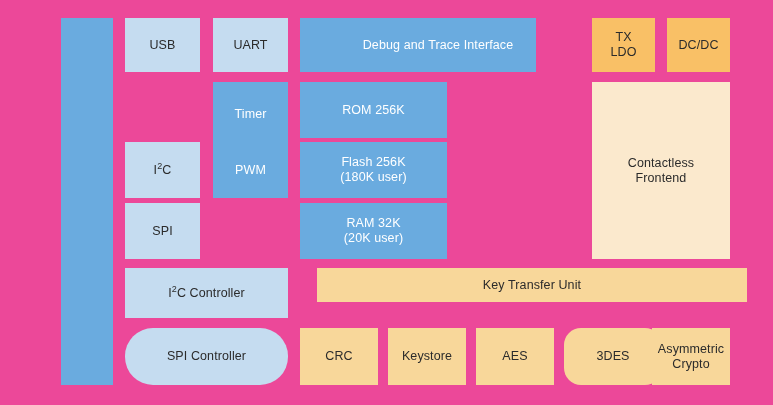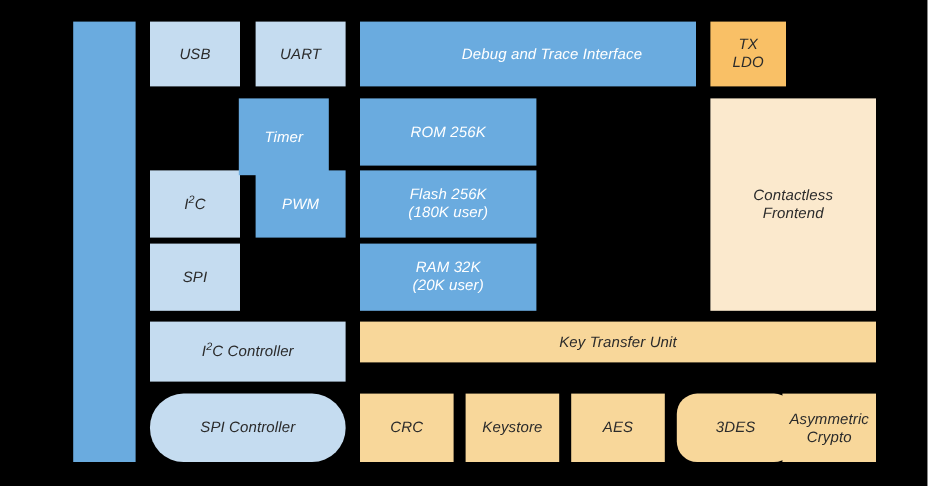--- a/index.html
+++ b/index.html
@@ -8,23 +8,22 @@
     background: #ffffff;
   }
   body {
     font-family: "Liberation Sans", sans-serif;
     -webkit-font-smoothing: antialiased;
   }
   #diagram {
     position: relative;
     width: 773px;
     height: 405px;
-    background: #000000;
+    background: #ec4899;
     overflow: hidden;
-    font-style: italic;
   }
   .blk {
     position: absolute;
     box-sizing: border-box;
     display: flex;
     align-items: center;
     justify-content: center;
     text-align: center;
     line-height: 1.18;
     font-size: 12.5px;
@@ -56,47 +55,48 @@
 
 
   <div class="blk c-blue-light" style="left:125px; top:142px; width:75px; height:56px;">
     <span class="lbl">I<span class="sup">2</span>C</span>
   </div>
 
   <div class="blk c-blue-light" style="left:125px; top:203px; width:75px; height:56px;">SPI</div>
 
   <div class="blk c-blue-light" style="left:213px; top:18px; width:75px; height:54px;">UART</div>
 
-  <div class="blk c-blue-mid" style="left:199px; top:82px; width:75px; height:64px;">Timer</div>
+  <div class="blk c-blue-mid" style="left:213px; top:82px; width:75px; height:64px;">Timer</div>
 
   <div class="blk c-blue-mid" style="left:213px; top:142px; width:75px; height:56px;">PWM</div>
 
-  <div class="blk c-blue-mid" style="left:300px; top:18px; width:280px; height:54px;padding-left:40px;">Debug and Trace Interface</div>
+  <div class="blk c-blue-mid" style="left:300px; top:18px; width:236px; height:54px;padding-left:40px;">Debug and Trace Interface</div>
 
   <div class="blk c-blue-mid" style="left:300px; top:82px; width:147px; height:56px;">ROM 256K</div>
 
   <div class="blk c-blue-mid" style="left:300px; top:142px; width:147px; height:56px;">Flash 256K
 (180K user)</div>
 
   <div class="blk c-blue-mid" style="left:300px; top:203px; width:147px; height:56px;">RAM 32K
 (20K user)</div>
 
 
   <div class="blk c-orange" style="left:592px; top:18px; width:63px; height:54px;">TX
 LDO</div>
 
+  <div class="blk c-orange" style="left:667px; top:18px; width:63px; height:54px;">DC/DC</div>
 
   <div class="blk c-peach-pale" style="left:592px; top:82px; width:138px; height:177px;">Contactless
 Frontend</div>
 
   <div class="blk c-blue-light" style="left:125px; top:268px; width:163px; height:50px;">
     <span class="lbl">I<span class="sup">2</span>C Controller</span>
   </div>
 
-  <div class="blk c-peach" style="left:300px; top:268px; width:430px; height:34px;">Key Transfer Unit</div>
+  <div class="blk c-peach" style="left:317px; top:268px; width:430px; height:34px;">Key Transfer Unit</div>
 
   <div class="blk c-blue-light" style="left:125px; top:328px; width:163px; height:57px;border-radius:28px;">SPI Controller</div>
 
   <div class="blk c-peach" style="left:300px; top:328px; width:78px; height:57px;">CRC</div>
 
   <div class="blk c-peach" style="left:388px; top:328px; width:78px; height:57px;">Keystore</div>
 
   <div class="blk c-peach" style="left:476px; top:328px; width:78px; height:57px;">AES</div>
 
   <div class="blk c-peach" style="left:564px; top:328px; width:98px; height:57px;border-radius:17px;">3DES</div>

